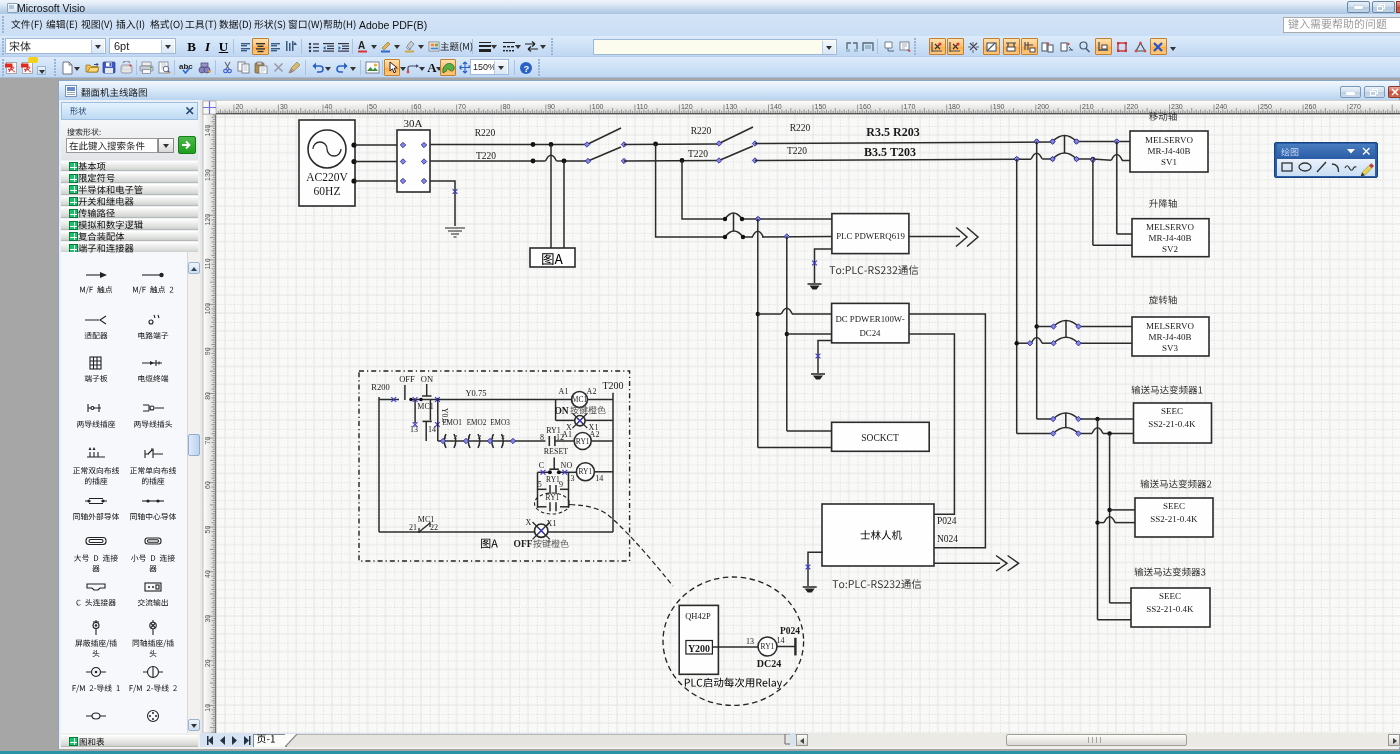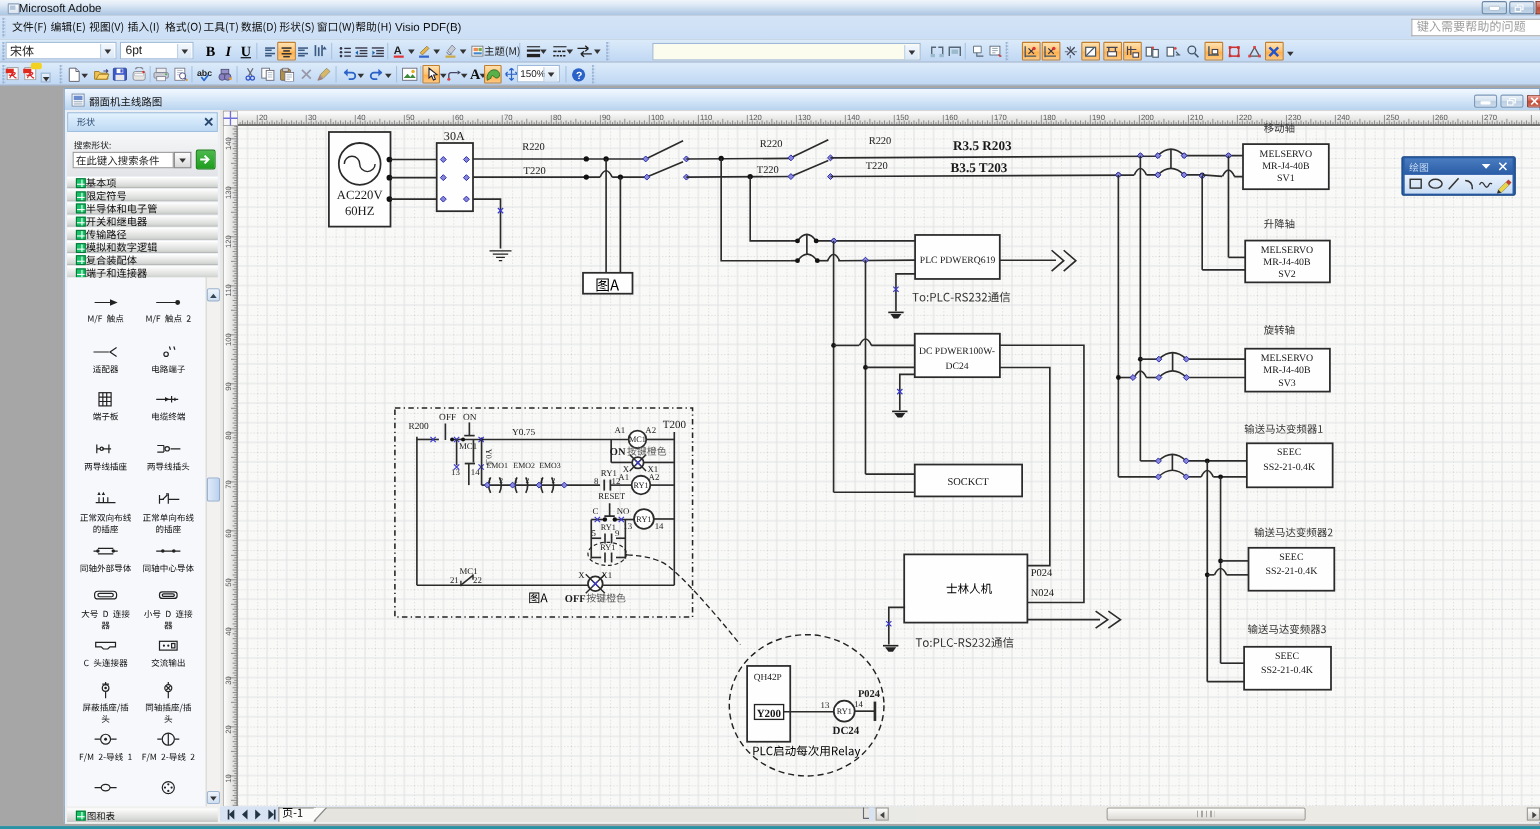--- a/index.html
+++ b/index.html
@@ -36,30 +36,30 @@
 #stthumb{left:188px;top:428px;width:12px;height:34px;background:linear-gradient(90deg,#dfeafa,#bcd3ee);border:1px solid #93add0;border-radius:2px}
 #tabrow{left:200px;top:733px;width:1200px;height:14px;background:#d7e3f2}
 #hscroll2{left:796px;top:733px;width:604px;height:14px;background:#e9e9e6}
 #botline{left:0px;top:750.5px;width:1400px;height:3px;background:#2a93a6}
 #botline2{left:0px;top:753.5px;width:1400px;height:0.5px;background:#d7dbdf}
 </style></head><body>
 <div id="page">
 <div class="abs" id="titlebar"></div>
     <div class="abs" style="left:7px;top:3px;width:11px;height:10px;background:linear-gradient(#fdfdfd,#d8e2ee);border:1px solid #8aa0bc;border-radius:1px"></div>
     <div class="abs" style="left:9px;top:5px;width:5px;height:4px;background:#b0c4dc"></div>
-    <div class="abs" id="titletext">Microsoft Adobe</div>
+    <div class="abs" id="titletext">Microsoft Visio</div>
     <div class="abs winbtn" style="left:1347px;width:23px"></div>
     <div class="abs winbtn" style="left:1372px;width:23px"></div>
     <div class="abs" style="left:1396px;top:1px;width:4px;height:12px;background:linear-gradient(#e4a297,#cd6a57 45%,#b94a36 50%,#c96a53);border:1px solid #8c3728;border-right:none"></div>
     <div class="abs" style="left:1354px;top:6px;width:9px;height:3px;background:#fdfdfd;border-radius:1px;box-shadow:0 0 1px #567"></div>
     <div class="abs" style="left:1379px;top:4px;width:6px;height:5px;border:1px solid #fff;background:#c8d8e8"></div>
     <div class="abs" style="left:1377px;top:6px;width:6px;height:5px;border:1px solid #fff;background:#b6c9dc"></div>
     <div class="abs" id="menubar"></div>
     <div class="abs grip" style="left:2px;top:16px;height:18px"></div>
-    <div class="abs" style="left:359px;top:19px;font-size:10.5px;color:#111">Visio PDF(B)</div>
+    <div class="abs" style="left:359px;top:19px;font-size:10.5px;color:#111">Adobe PDF(B)</div>
     <div class="abs" id="helpbox"></div>
     <div class="abs" id="toolbar1"></div>
     <div class="abs grip" style="left:2px;top:38px"></div>
     <div class="abs combo" style="left:5px;top:38px;width:101px;height:16px">
       <div class="dd">
         <div class="dda"></div>
       </div>
     </div>
     <div class="abs combo" style="left:109px;top:38px;width:67px;height:16px;padding-left:4px">6pt<div class="dd">
         <div class="dda"></div>

